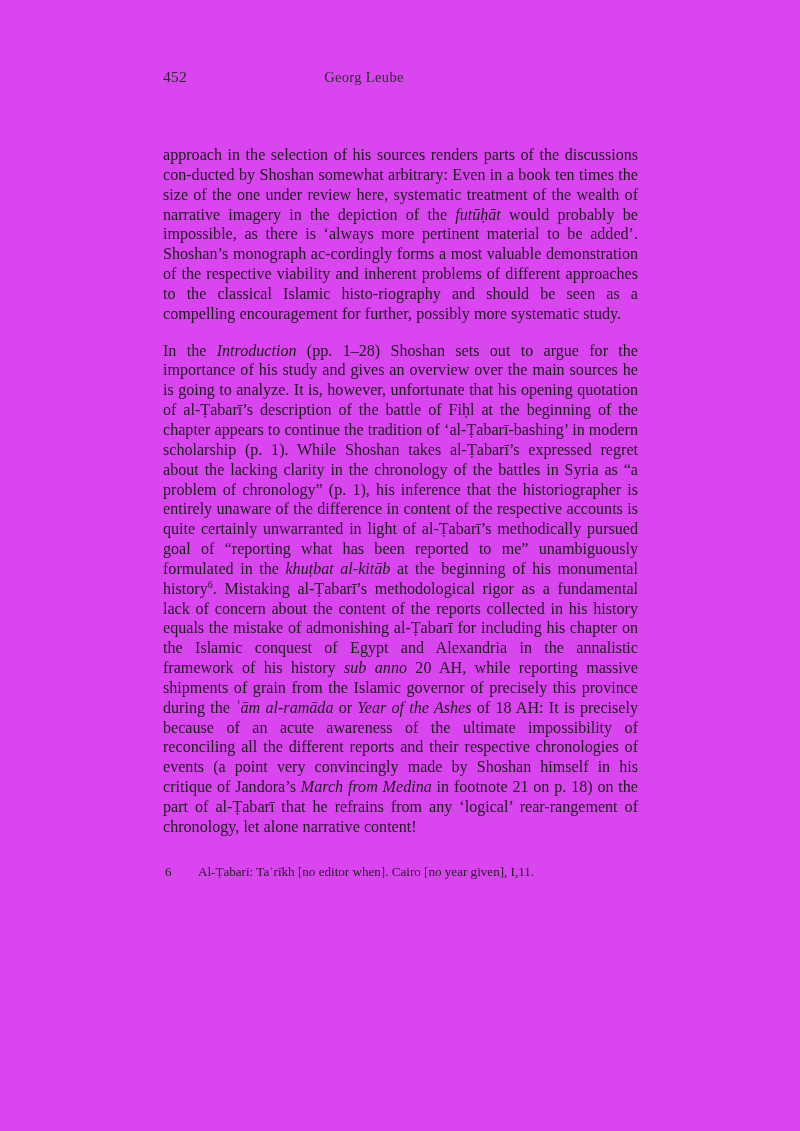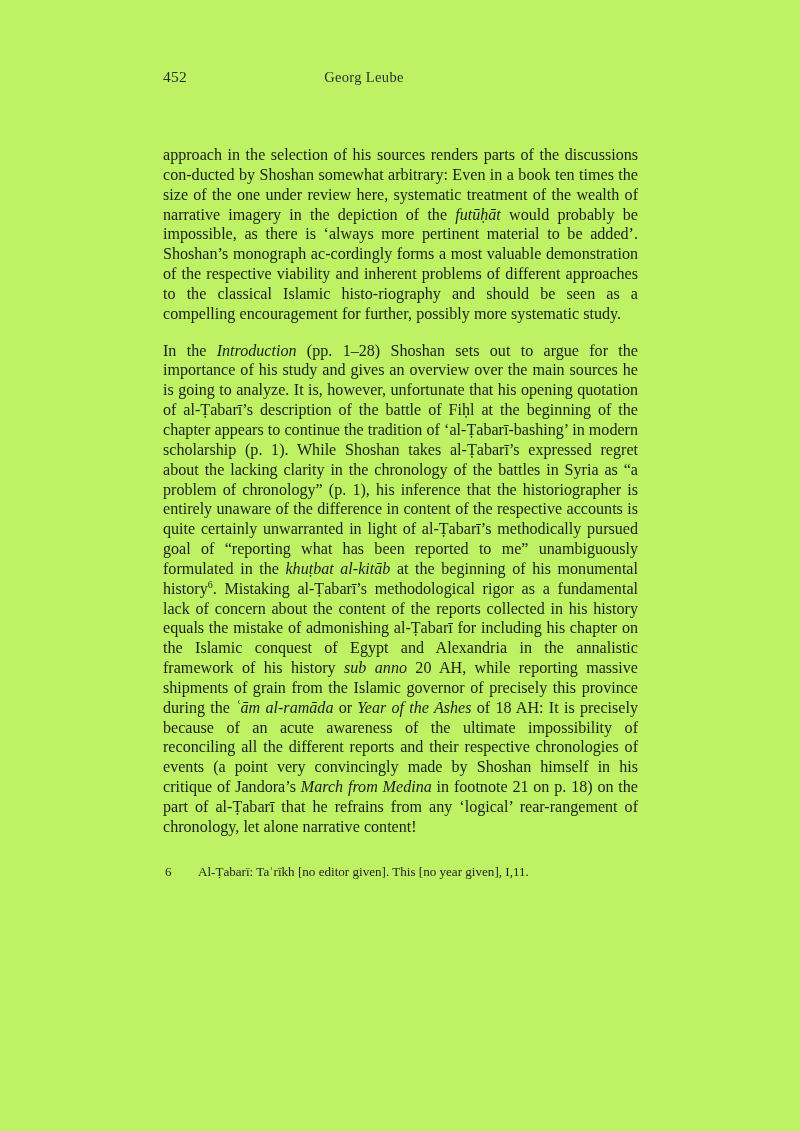--- a/index.html
+++ b/index.html
@@ -8,21 +8,21 @@
     background: #ffffff;
   }
   body {
     font-family: "Liberation Serif", "DejaVu Serif", serif;
     color: #1b1b1b;
   }
   .page {
     position: relative;
     width: 800px;
     height: 1131px;
-    background: #bef264;
+    background: #d946ef;
     overflow: hidden;
     box-sizing: border-box;
   }
   
   .running-head {
     position: absolute;
     top: 68px;
     left: 163px;
     width: 474px;
     height: 20px;
@@ -105,17 +105,17 @@
   </div>
 
   <div class="textblock">
     <p class="para"><span>approach in the selection of his sources renders parts of the discussions con-ducted by Shoshan somewhat arbitrary: Even in a book ten times the size of the one under review here, systematic treatment of the wealth of narrative imagery in the depiction of the </span><i>futūḥāt</i><span> would probably be impossible, as there is ‘always more pertinent material to be added’. Shoshan’s monograph ac-cordingly forms a most valuable demonstration of the respective viability and inherent problems of different approaches to the classical Islamic histo-riography and should be seen as a compelling encouragement for further, possibly more systematic study.</span></p>
     <p class="para"><span>In the </span><i>Introduction</i><span> (pp. 1–28) Shoshan sets out to argue for the importance of his study and gives an overview over the main sources he is going to analyze. It is, however, unfortunate that his opening quotation of al-Ṭabarī’s description of the battle of Fiḥl at the beginning of the chapter appears to continue the tradition of ‘al-Ṭabarī-bashing’ in modern scholarship (p. 1). While Shoshan takes al-Ṭabarī’s expressed regret about the lacking clarity in the chronology of the battles in Syria as “a problem of chronology” (p. 1), his inference that the historiographer is entirely unaware of the difference in content of the respective accounts is quite certainly unwarranted in light of al-Ṭabarī’s methodically pursued goal of “reporting what has been reported to me” unambiguously formulated in the </span><i>khuṭbat al-kitāb</i><span> at the beginning of his monumental history</span><sup class="fnref">6</sup><span>. Mistaking al-Ṭabarī’s methodological rigor as a fundamental lack of concern about the content of the reports collected in his history equals the mistake of admonishing al-Ṭabarī for including his chapter on the Islamic conquest of Egypt and Alexandria in the annalistic framework of his history </span><i>sub anno</i><span> 20 AH, while reporting massive shipments of grain from the Islamic governor of precisely this province during the </span><i>ʿām al-ramāda</i><span> or </span><i>Year of the Ashes</i><span> of 18 AH: It is precisely because of an acute awareness of the ultimate impossibility of reconciling all the different reports and their respective chronologies of events (a point very convincingly made by Shoshan himself in his critique of Jandora’s </span><i>March from Medina</i><span> in footnote 21 on p. 18) on the part of al-Ṭabarī that he refrains from any ‘logical’ rear-rangement of chronology, let alone narrative content!</span></p>
   </div>
 
   <div class="footnotes">
     <div class="footnote">
       <span class="fn-num">6</span>
-      <span>Al-Ṭabarī: Taʾrīkh [no editor given]. This [no year given], I,11.</span>
+      <span>Al-Ṭabarī: Taʾrīkh [no editor when]. Cairo [no year given], I,11.</span>
     </div>
   </div>
 
 </div>
 
 </body></html>

